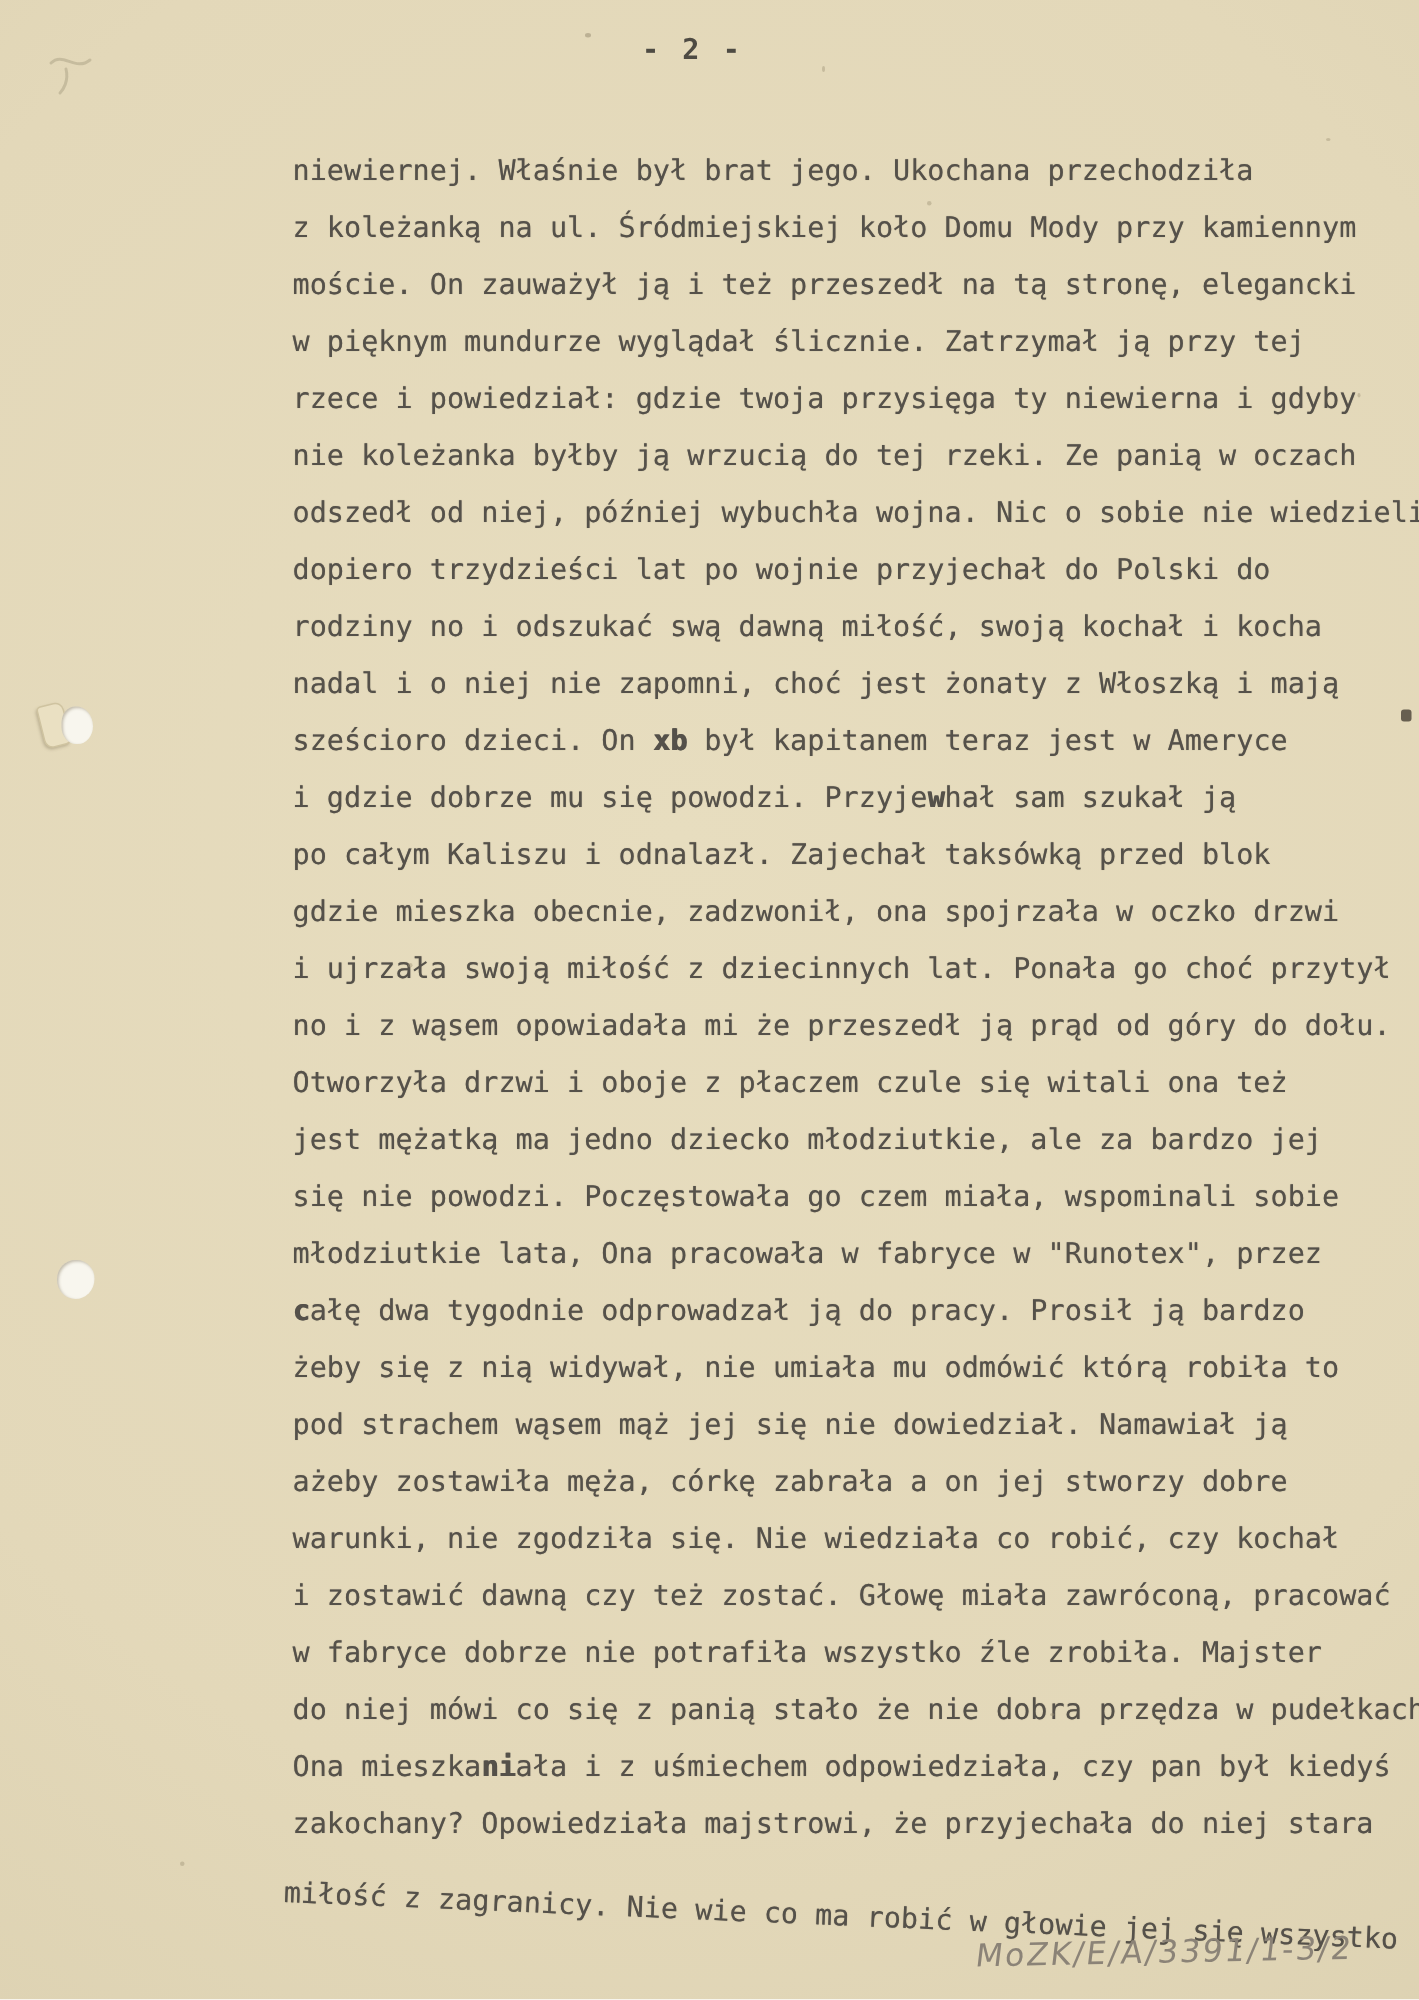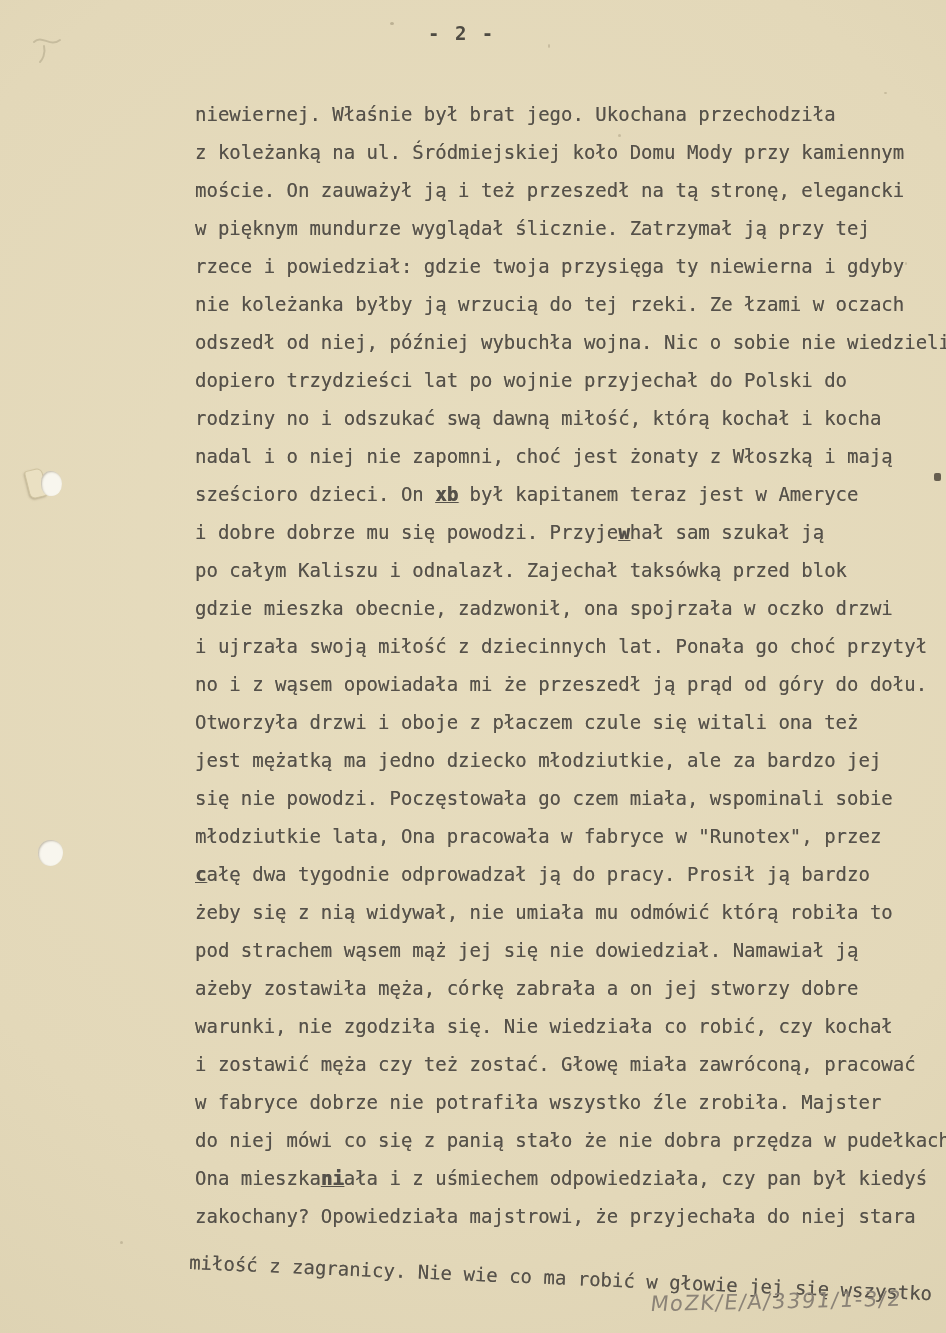--- a/index.html
+++ b/index.html
@@ -17,21 +17,21 @@
     position:absolute;left:428px;top:22px;
     font-size:19px;font-weight:bold;letter-spacing:2px;
     color:#4e4b43;
   }
   .typed-lines{
     position:absolute;left:195px;top:95px;width:760px;
     font-size:19px;line-height:38px;color:#55514a;
     text-shadow:0 0 0.5px rgba(70,64,55,.55);
   }
   .line{white-space:nowrap;height:38px;}
-  .overstrike{font-weight:bold;text-shadow:0.6px 0 0 currentColor;text-decoration:underline;}
+  .overstrike{font-weight:bold;text-shadow:0.6px 0 0 currentColor;}
   .slanted-line{
     position:absolute;left:190px;top:1243px;
     font-size:19px;line-height:38px;color:#55514a;white-space:nowrap;
     text-shadow:0 0 0.5px rgba(70,64,55,.55);
     transform:rotate(2.4deg);transform-origin:left top;
   }
   
   .annotation{
     position:absolute;left:652px;top:1292px;
     font-family:"DejaVu Sans","Liberation Sans",sans-serif;
@@ -83,41 +83,41 @@
     <path d="M4,14 C12,6 20,20 30,12" stroke="#b0a689" stroke-width="2" fill="none" stroke-linecap="round"></path>
     <path d="M14,18 C16,26 12,32 10,34" stroke="#b0a689" stroke-width="2" fill="none" stroke-linecap="round"></path>
   </svg>
 
   <div class="typed-lines">
       <div class="line"><span>niewiernej. Właśnie był brat jego. Ukochana przechodziła</span></div>
       <div class="line"><span>z koleżanką na ul. Śródmiejskiej koło Domu Mody przy kamiennym</span></div>
       <div class="line"><span>moście. On zauważył ją i też przeszedł na tą stronę, elegancki</span></div>
       <div class="line"><span>w pięknym mundurze wyglądał ślicznie. Zatrzymał ją przy tej</span></div>
       <div class="line"><span>rzece i powiedział: gdzie twoja przysięga ty niewierna i gdyby</span></div>
-      <div class="line"><span>nie koleżanka byłby ją wrzucią do tej rzeki. Ze łzami w oczach</span></div>
+      <div class="line"><span>nie koleżanka byłby ją wrzucią do tej rzeki. Ze panią w oczach</span></div>
       <div class="line"><span>odszedł od niej, później wybuchła wojna. Nic o sobie nie wiedzieli</span></div>
       <div class="line"><span>dopiero trzydzieści lat po wojnie przyjechał do Polski do</span></div>
-      <div class="line"><span>rodziny no i odszukać swą dawną miłość, którą kochał i kocha</span></div>
+      <div class="line"><span>rodziny no i odszukać swą dawną miłość, swoją kochał i kocha</span></div>
       <div class="line"><span>nadal i o niej nie zapomni, choć jest żonaty z Włoszką i mają</span></div>
       <div class="line"><span>sześcioro dzieci. On </span><span class="overstrike">xb</span><span> był kapitanem teraz jest w Ameryce</span></div>
-      <div class="line"><span>i dobre dobrze mu się powodzi. Przyje</span><span class="overstrike">w</span><span>hał sam szukał ją</span></div>
+      <div class="line"><span>i gdzie dobrze mu się powodzi. Przyje</span><span class="overstrike">w</span><span>hał sam szukał ją</span></div>
       <div class="line"><span>po całym Kaliszu i odnalazł. Zajechał taksówką przed blok</span></div>
       <div class="line"><span>gdzie mieszka obecnie, zadzwonił, ona spojrzała w oczko drzwi</span></div>
       <div class="line"><span>i ujrzała swoją miłość z dziecinnych lat. Ponała go choć przytył</span></div>
       <div class="line"><span>no i z wąsem opowiadała mi że przeszedł ją prąd od góry do dołu.</span></div>
       <div class="line"><span>Otworzyła drzwi i oboje z płaczem czule się witali ona też</span></div>
       <div class="line"><span>jest mężatką ma jedno dziecko młodziutkie, ale za bardzo jej</span></div>
       <div class="line"><span>się nie powodzi. Poczęstowała go czem miała, wspominali sobie</span></div>
       <div class="line"><span>młodziutkie lata, Ona pracowała w fabryce w "Runotex", przez</span></div>
       <div class="line"><span class="overstrike">c</span><span>ałę dwa tygodnie odprowadzał ją do pracy. Prosił ją bardzo</span></div>
       <div class="line"><span>żeby się z nią widywał, nie umiała mu odmówić którą robiła to</span></div>
       <div class="line"><span>pod strachem wąsem mąż jej się nie dowiedział. Namawiał ją</span></div>
       <div class="line"><span>ażeby zostawiła męża, córkę zabrała a on jej stworzy dobre</span></div>
       <div class="line"><span>warunki, nie zgodziła się. Nie wiedziała co robić, czy kochał</span></div>
-      <div class="line"><span>i zostawić męża czy też zostać. Głowę miała zawróconą, pracować</span></div>
+      <div class="line"><span>i zostawić dawną czy też zostać. Głowę miała zawróconą, pracować</span></div>
       <div class="line"><span>w fabryce dobrze nie potrafiła wszystko źle zrobiła. Majster</span></div>
       <div class="line"><span>do niej mówi co się z panią stało że nie dobra przędza w pudełkach</span></div>
       <div class="line"><span>Ona mieszka</span><span class="overstrike">ni</span><span>ała i z uśmiechem odpowiedziała, czy pan był kiedyś</span></div>
       <div class="line"><span>zakochany? Opowiedziała majstrowi, że przyjechała do niej stara</span></div>
     </div>
 
   <div class="slanted-line"><span>miłość z zagranicy. Nie wie co ma robić w głowie jej się wszystko</span></div>
 
   <div class="annotation">MoZK/E/A/3391/1-3/2</div>
 

